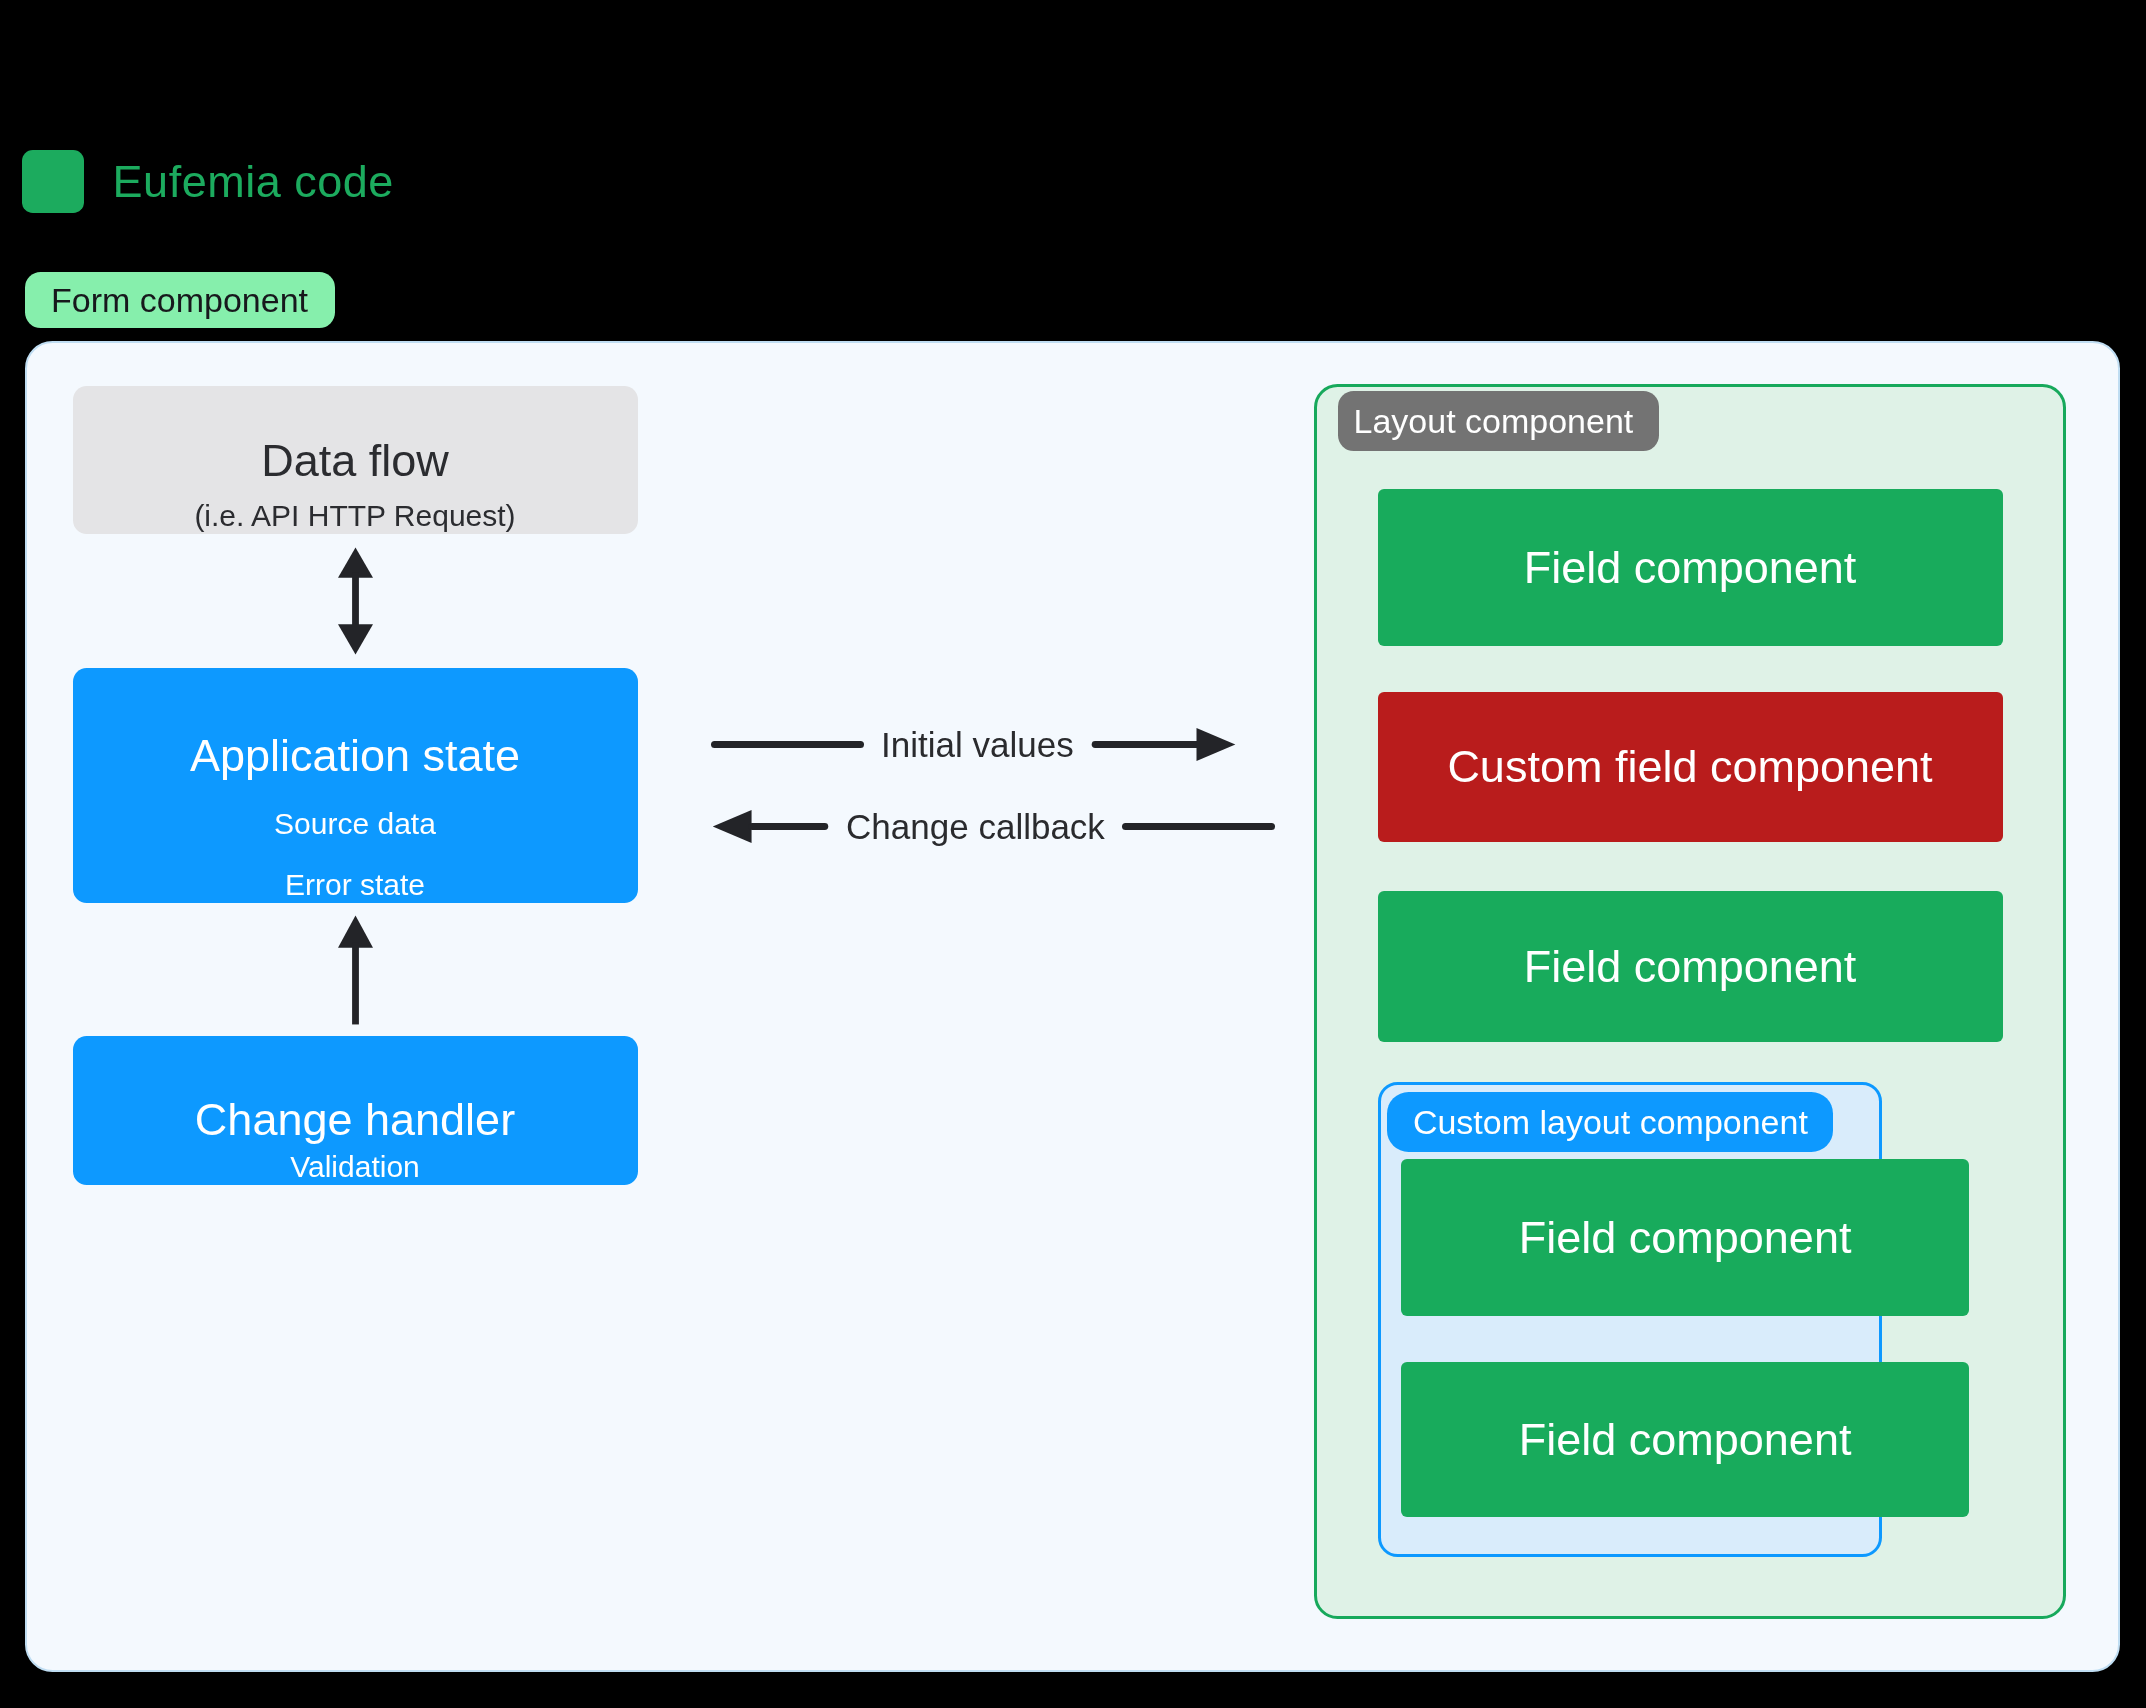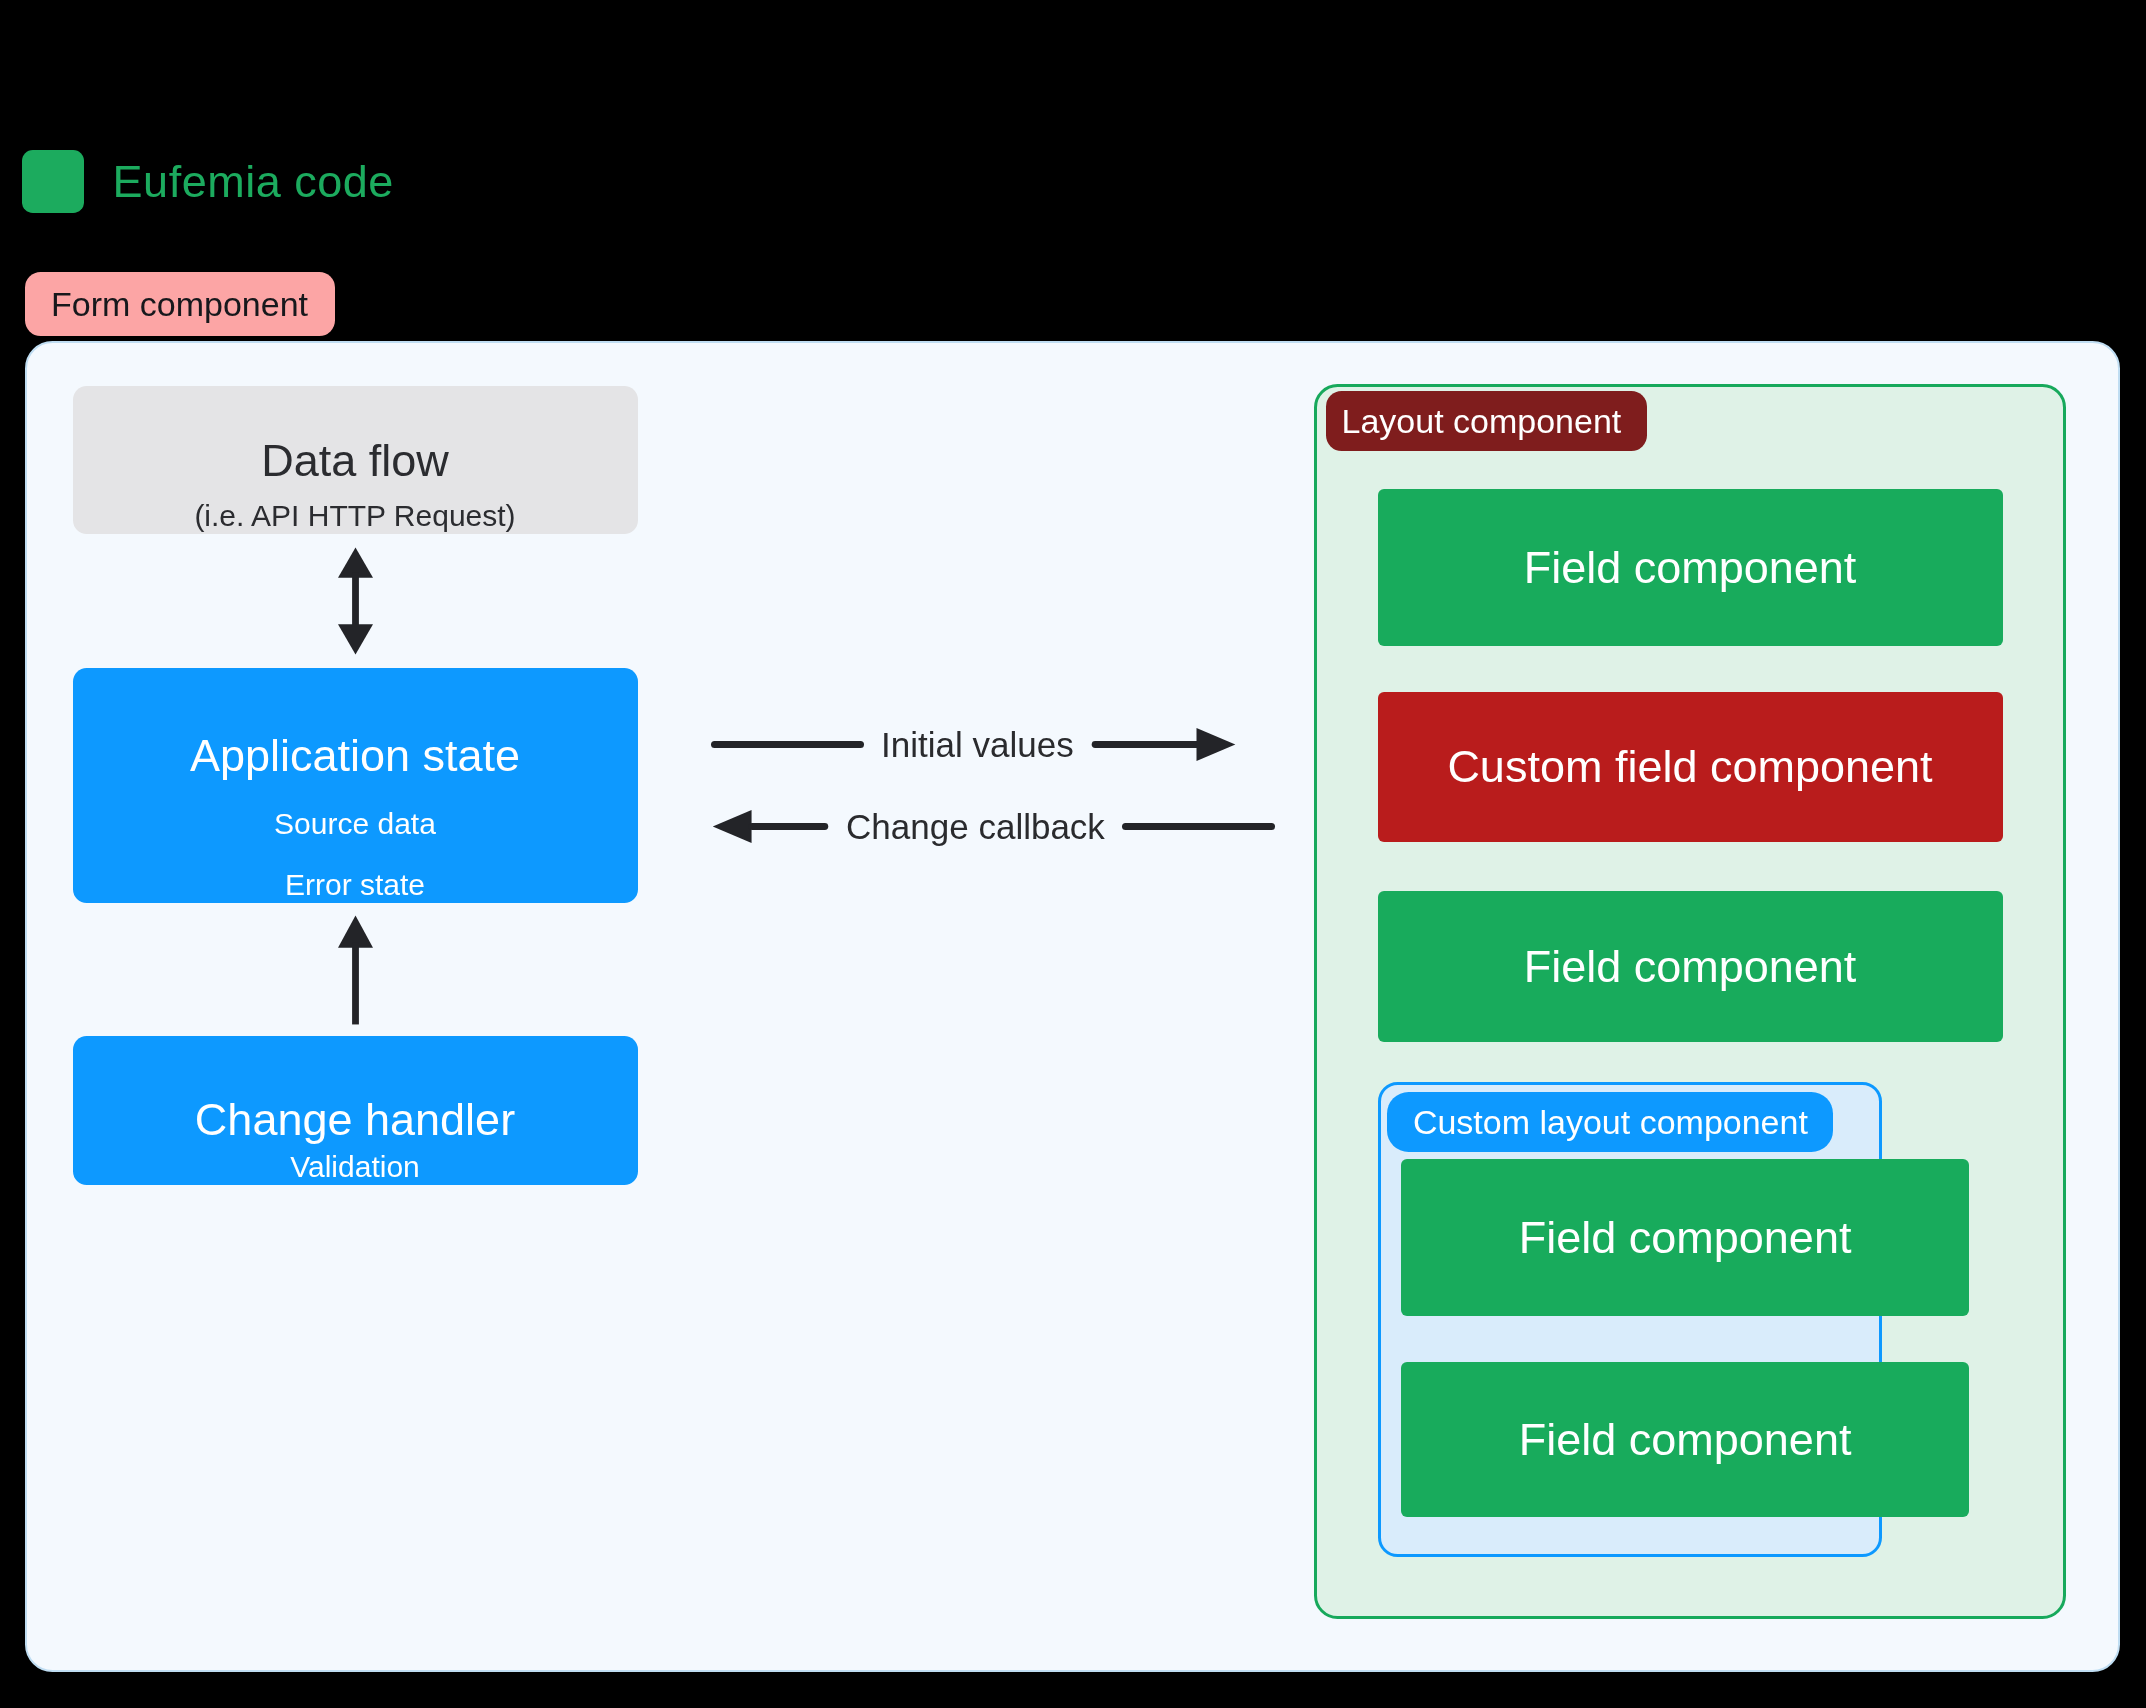--- a/index.html
+++ b/index.html
@@ -12,23 +12,23 @@
   .legend-item.row1{top:19.6px;}
   .legend-item.row2{top:114px;margin-top:36px;}
   .swatch{width:62px;height:63px;border-radius:10.8px;flex:none;}
   .swatch.blue{background:#0d99ff;}
   .swatch.green{background:#1cab5e;}
   .legend-label{font-size:45px;font-weight:500;letter-spacing:0.5px;}
   .legend-label.blue{color:#0d99ff;}
   .legend-label.green{color:#1cab5e;}
   
   .form-badge{
-    position:absolute;left:24.5px;top:272px;height:64px;
+    position:absolute;left:24.5px;top:272px;height:56px;
     display:inline-flex;align-items:center;padding:0 26.5px;
-    background:#fca5a5;border-radius:15.7px;
+    background:#86efac;border-radius:15.7px;
     color:#17181c;font-size:34px;font-weight:500;
   }
   
   .form{
     position:absolute;left:24.5px;top:341px;width:2095px;height:1331px;
     background:#f4f9fe;border:2.9px solid #bfddf2;border-radius:27.4px;
     box-sizing:border-box;
   }
   
   .box{
@@ -57,21 +57,21 @@
   .flow-line{width:153px;height:6.9px;background:#232428;border-radius:3.9px;flex:none;}
   
   .layout-comp{
     position:absolute;left:1287px;top:41px;width:752px;height:1235px;
     background:#dff2e7;border:3.9px solid #17a95c;border-radius:23.5px;box-sizing:border-box;
   }
   .pill{
     position:absolute;display:inline-flex;align-items:center;
     padding:10.8px 25.5px;color:#fff;font-size:34px;font-weight:500;white-space:nowrap;
   }
-  .pill.green{left:9px;top:3.9px;background:#7f1d1d;border-radius:15.7px;padding-left:16px;}
+  .pill.green{left:21px;top:3.9px;background:#737373;border-radius:15.7px;padding-left:16px;}
   .pill.blue{left:6.9px;top:6.9px;background:#0d99ff;border-radius:21.6px;}
   .field{
     position:absolute;left:61px;width:625px;border-radius:6px;
     display:flex;align-items:center;justify-content:center;
     color:#fff;font-size:45px;font-weight:500;box-sizing:border-box;
   }
   .field.green{background:#18ab5c;}
   .field.blue{background:#b91c1c;text-align:right;}
   .field.f1{top:102px;height:157px;}
   .field.f2{top:305px;height:150px;}

